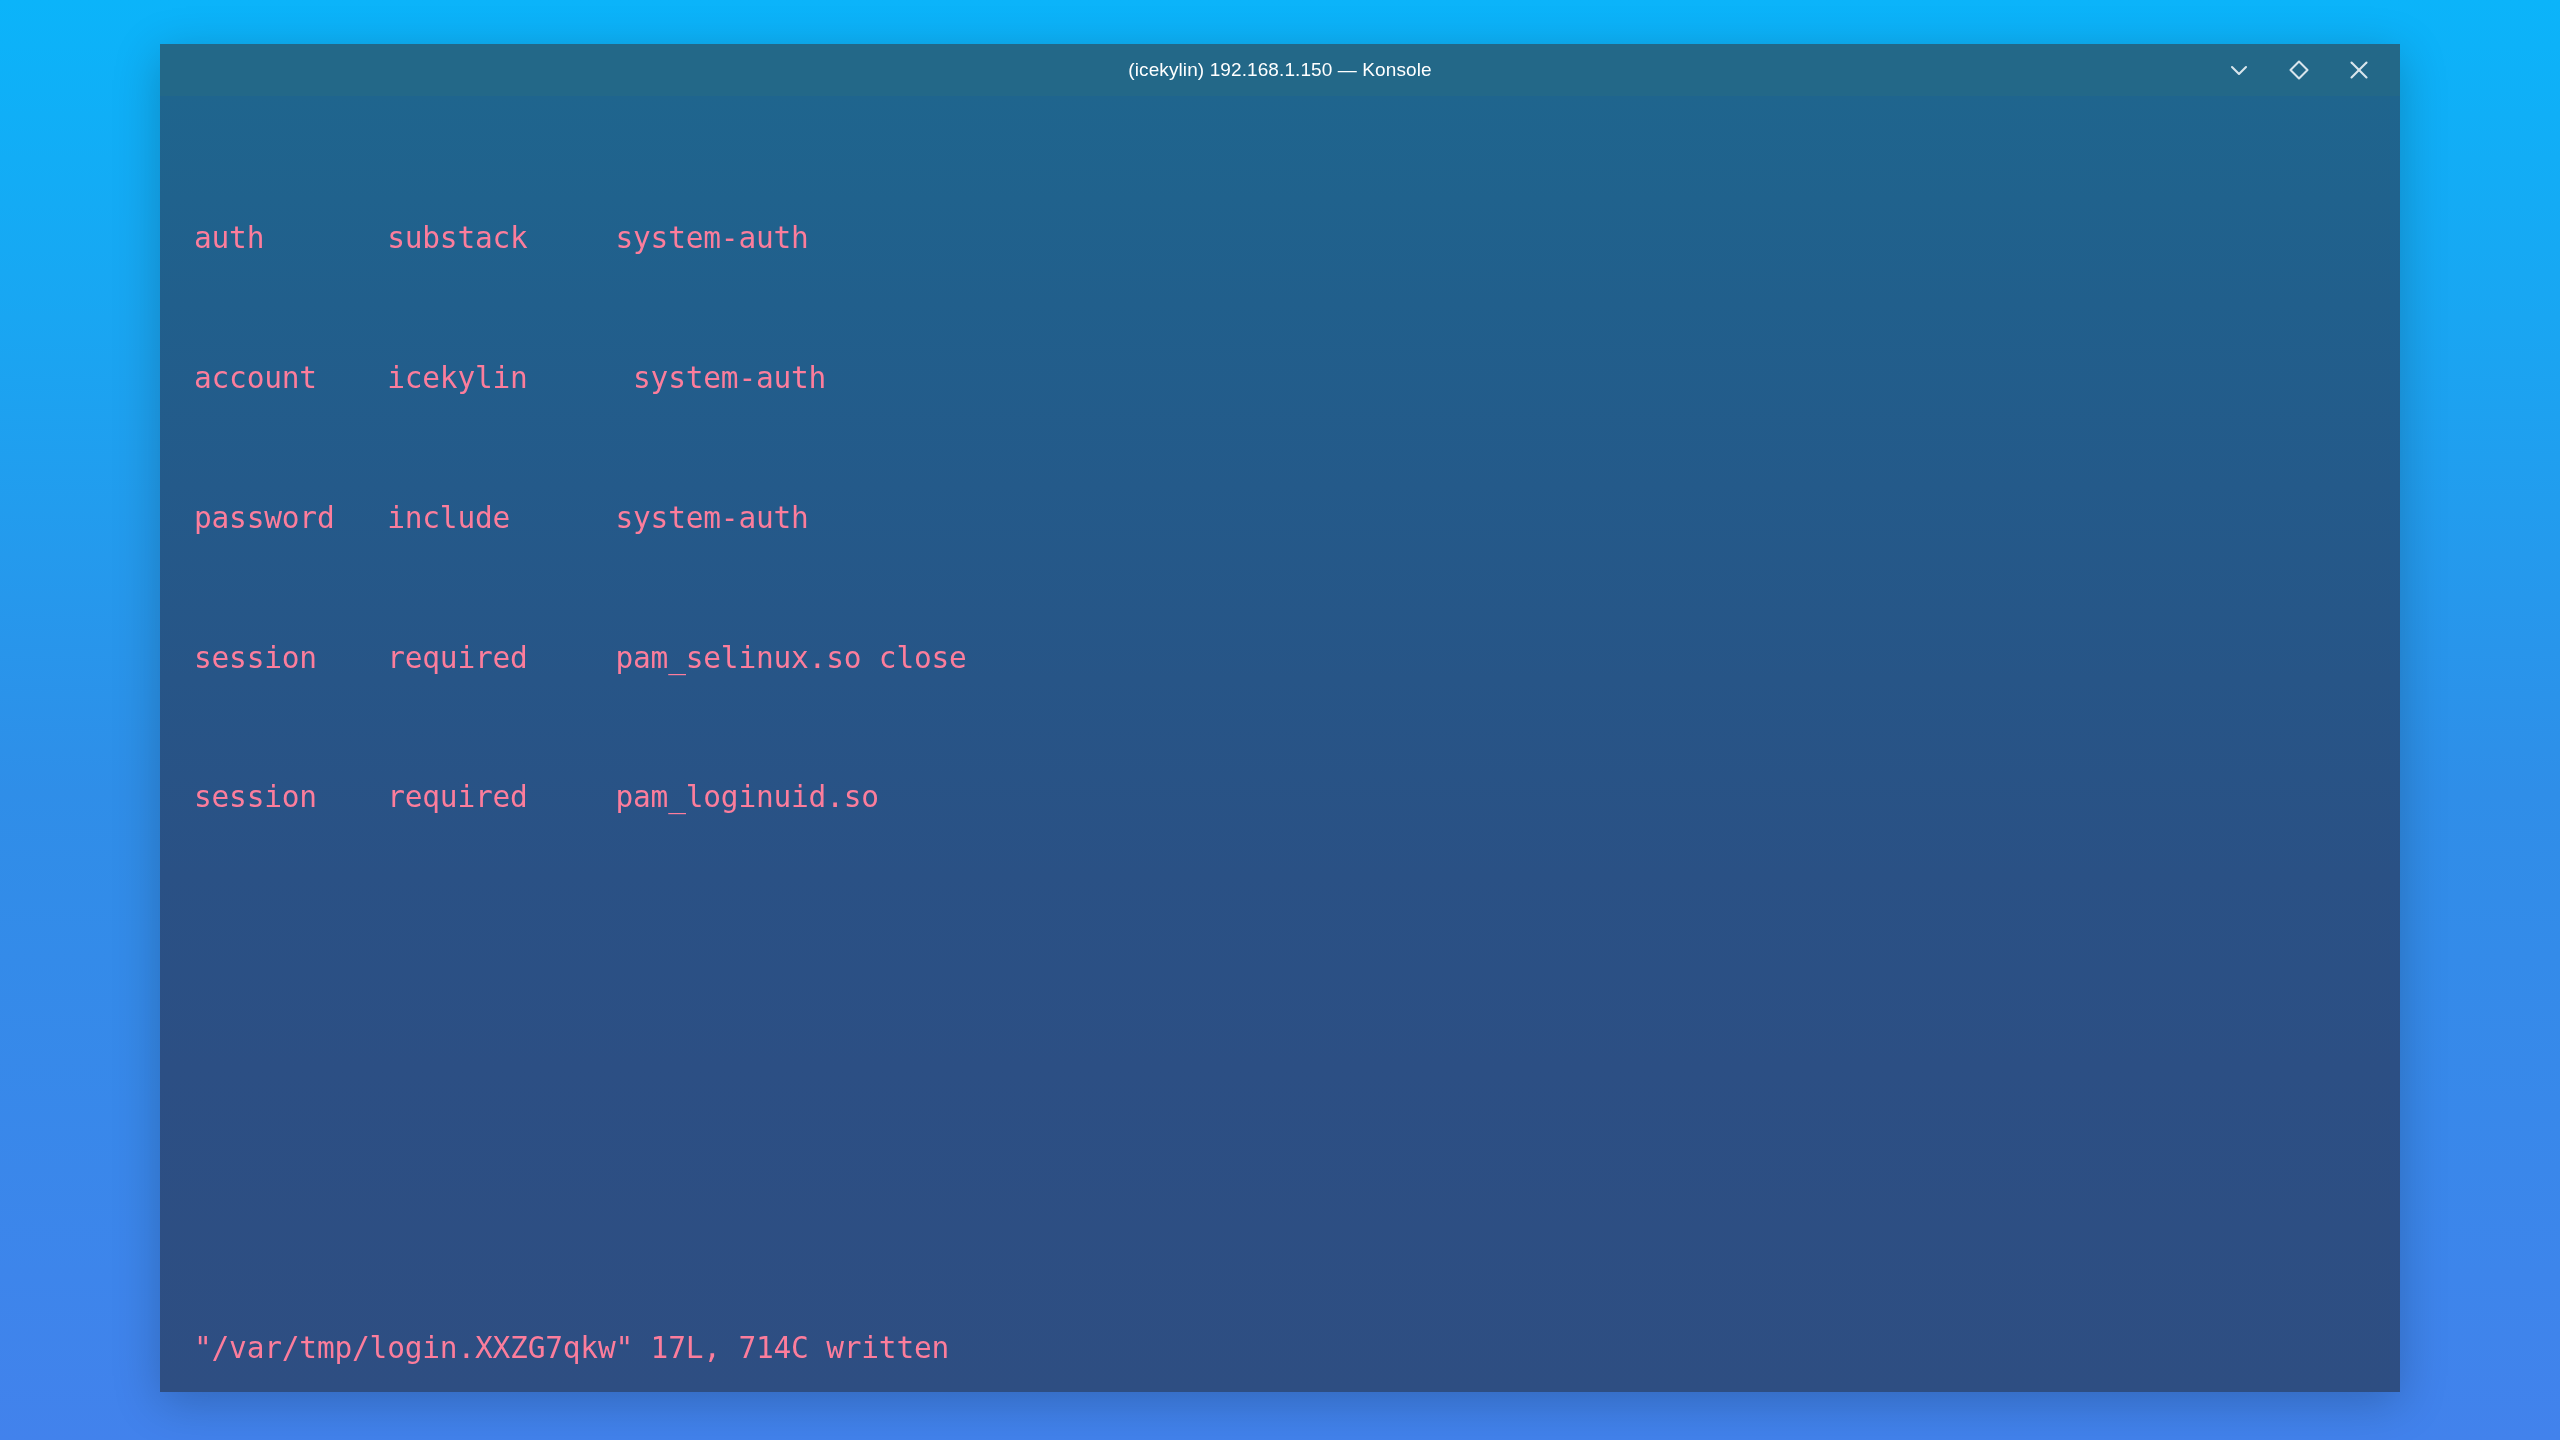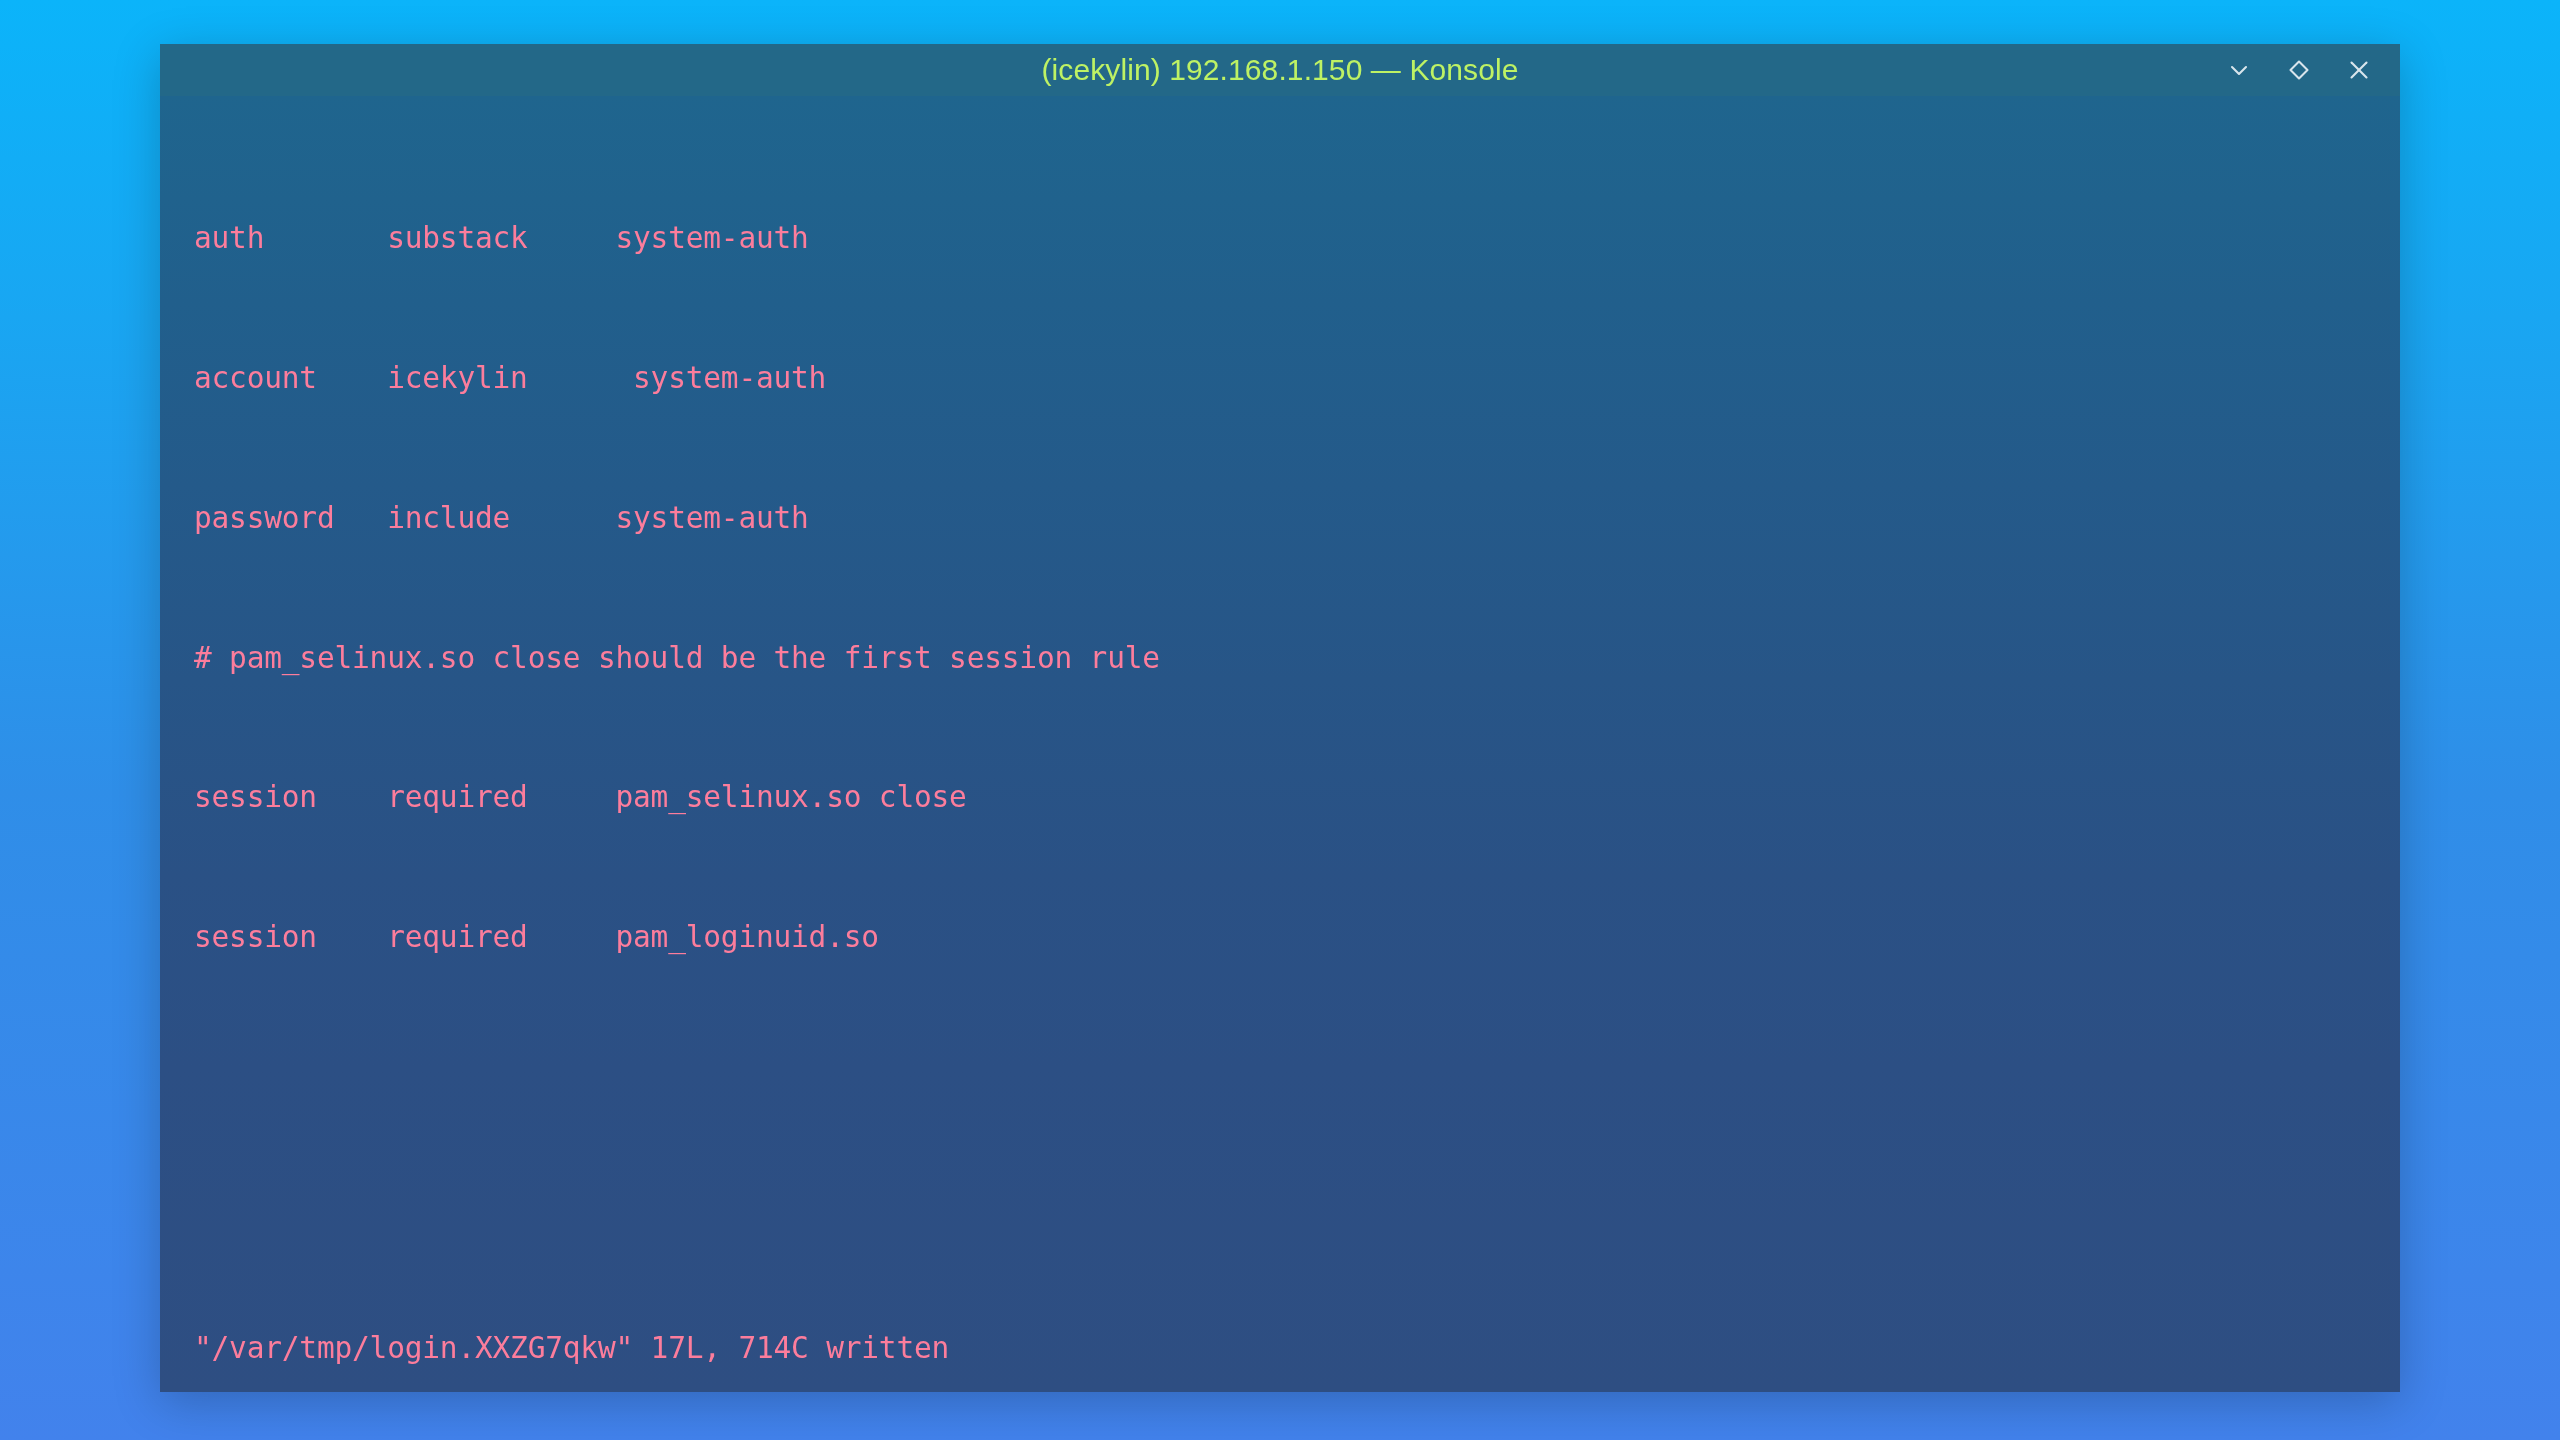--- a/index.html
+++ b/index.html
@@ -31,22 +31,22 @@
   #titlebar {
     position: relative;
     height: 52px;
     flex: 0 0 52px;
     background: #236888;
     display: flex;
     align-items: center;
     justify-content: center;
   }
   #window-title {
-    color: #bef264;
-    font-size: 30px;
+    color: #ffffff;
+    font-size: 19px;
     letter-spacing: 0.1px;
     font-family: "Liberation Sans", sans-serif;
     white-space: nowrap;
     pointer-events: none;
   }
   #window-controls {
     position: absolute;
     right: 22px;
     top: 0;
     height: 52px;
@@ -148,21 +148,20 @@
         </div>
       </div>
     </div>
 
     <div id="terminal">
 
       <div id="screen">
         <div class="vline">auth       substack     system-auth</div>
         <div class="vline">account    icekylin      system-auth</div>
         <div class="vline">password   include      system-auth</div>
-        <div class="vline"># pam_selinux.so close should be the first session rule</div>
         <div class="vline">session    required     pam_selinux.so close</div>
         <div class="vline">session    required     pam_loginuid.so</div>
         
         
         
         
         
         
         
 

